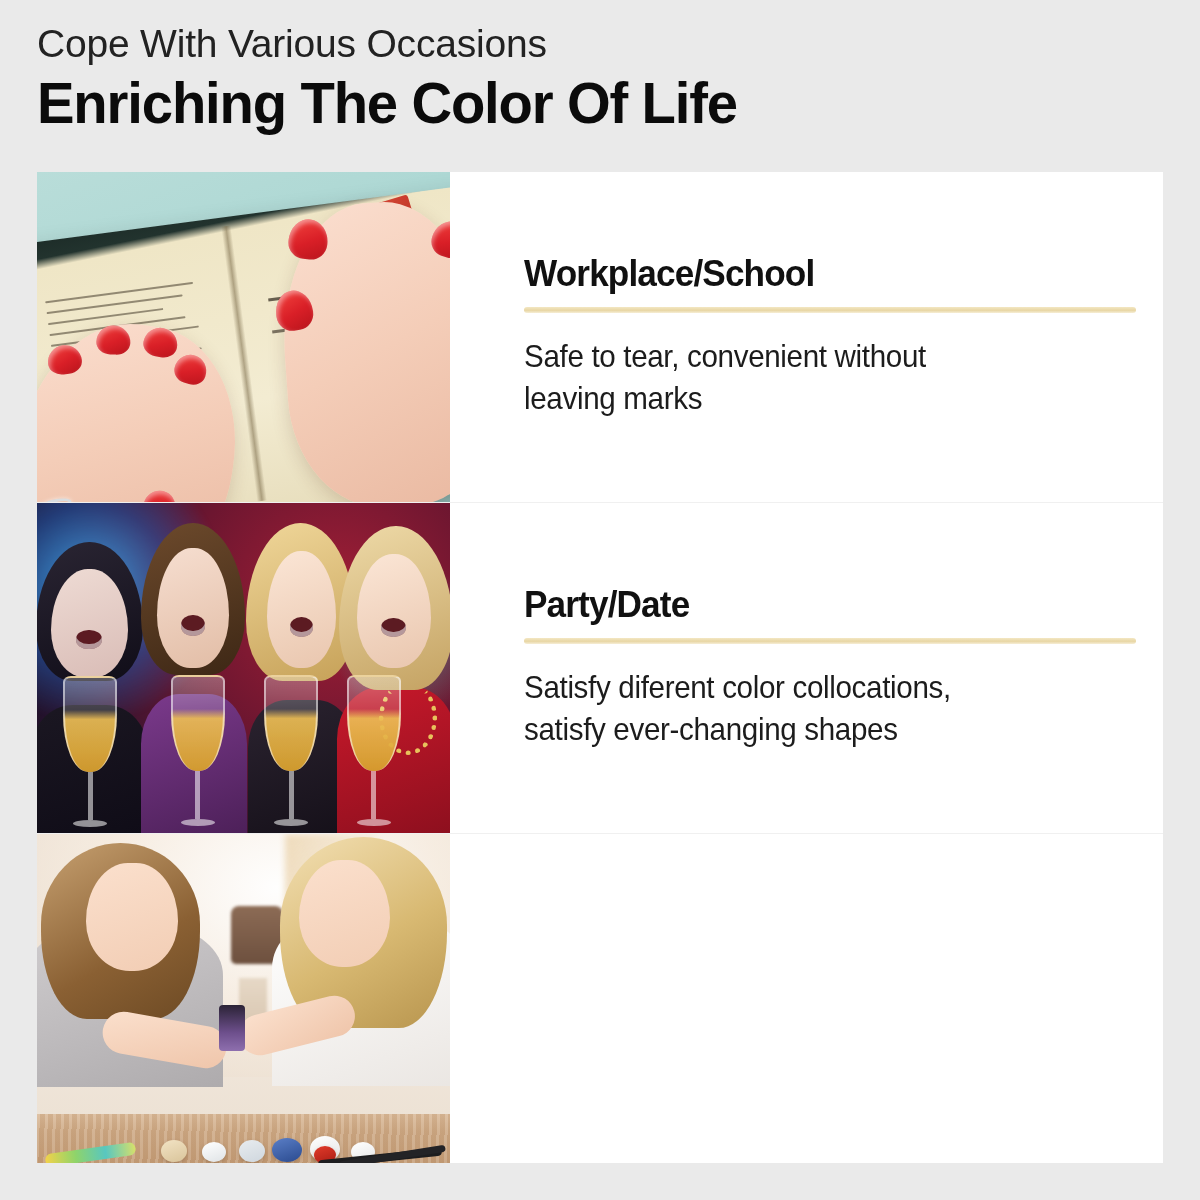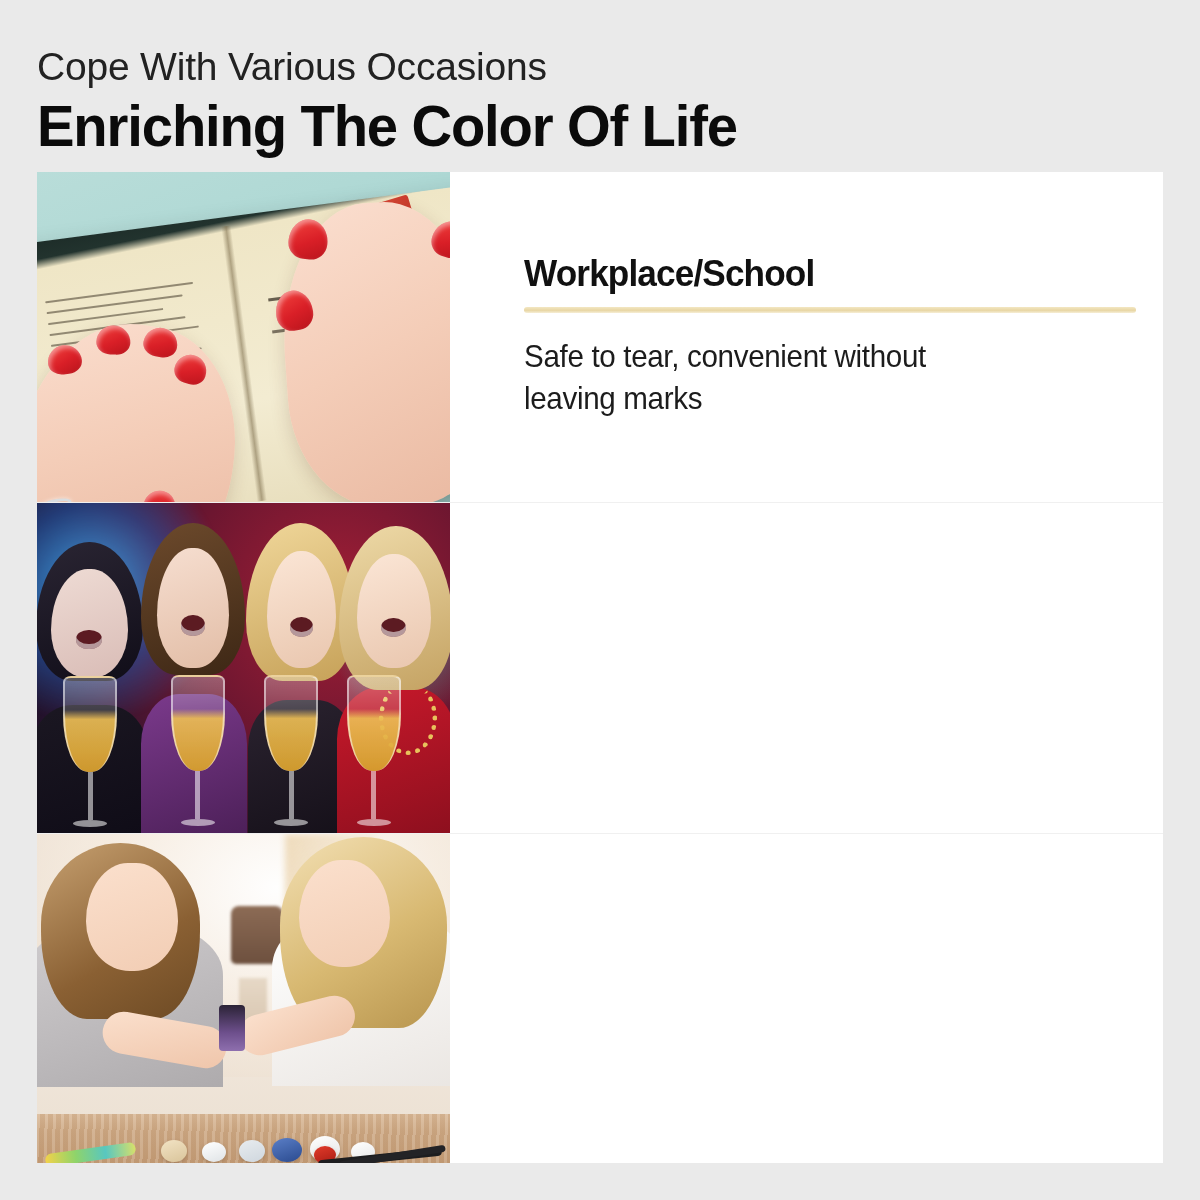--- a/index.html
+++ b/index.html
@@ -31,21 +31,20 @@
     width: 1100px;
   }
   .eyebrow {
     font-family: "Liberation Sans", sans-serif;
     font-size: 39px;
     font-weight: 400;
     letter-spacing: -0.2px;
     color: #222222;
     line-height: 1.12;
     white-space: nowrap;
-    margin-top: 23px;
   }
   .headline {
     font-family: "Liberation Sans", sans-serif;
     font-size: 58px;
     font-weight: 700;
     letter-spacing: -1.2px;
     color: #0b0b0b;
     line-height: 1.12;
     margin-top: 5px;
     white-space: nowrap;
@@ -330,20 +329,26 @@
             <div class="necklace" style="left:36%; top:52%;"></div>
             <div class="flute" style="left:10%;">
               <div class="bowl"></div>
               <div class="stem"></div>
               <div class="foot"></div>
             </div>
           </div>
         </div>
       </div>
 
+      <div class="copy">
+        <div class="copy-title">Party/Date</div>
+        <div class="rule"></div>
+        <div class="copy-body">Satisfy diferent color collocations,
+satisfy ever-changing shapes</div>
+      </div>
     </div>
 
     <div class="row">
       <div class="thumb">
         <div class="ph3">
           <div class="blur-room"></div>
           <div class="curtain"></div>
           <div class="lamp"></div>
           <div class="lamp-base"></div>
 

